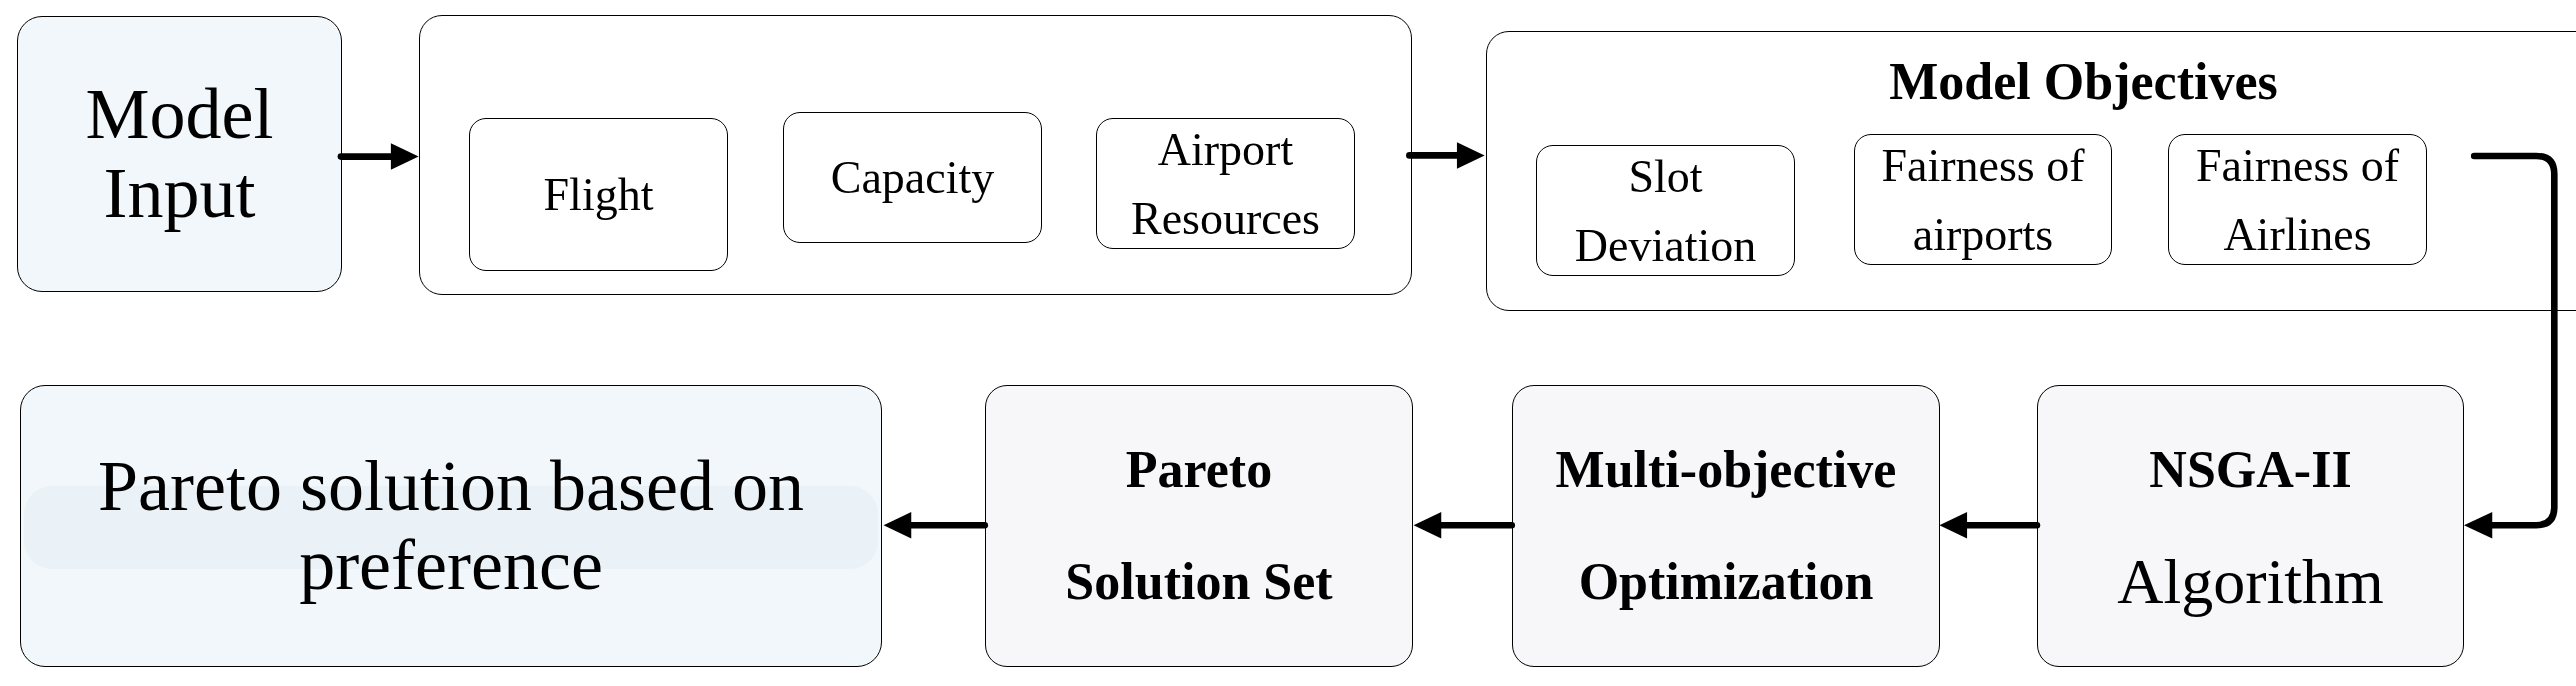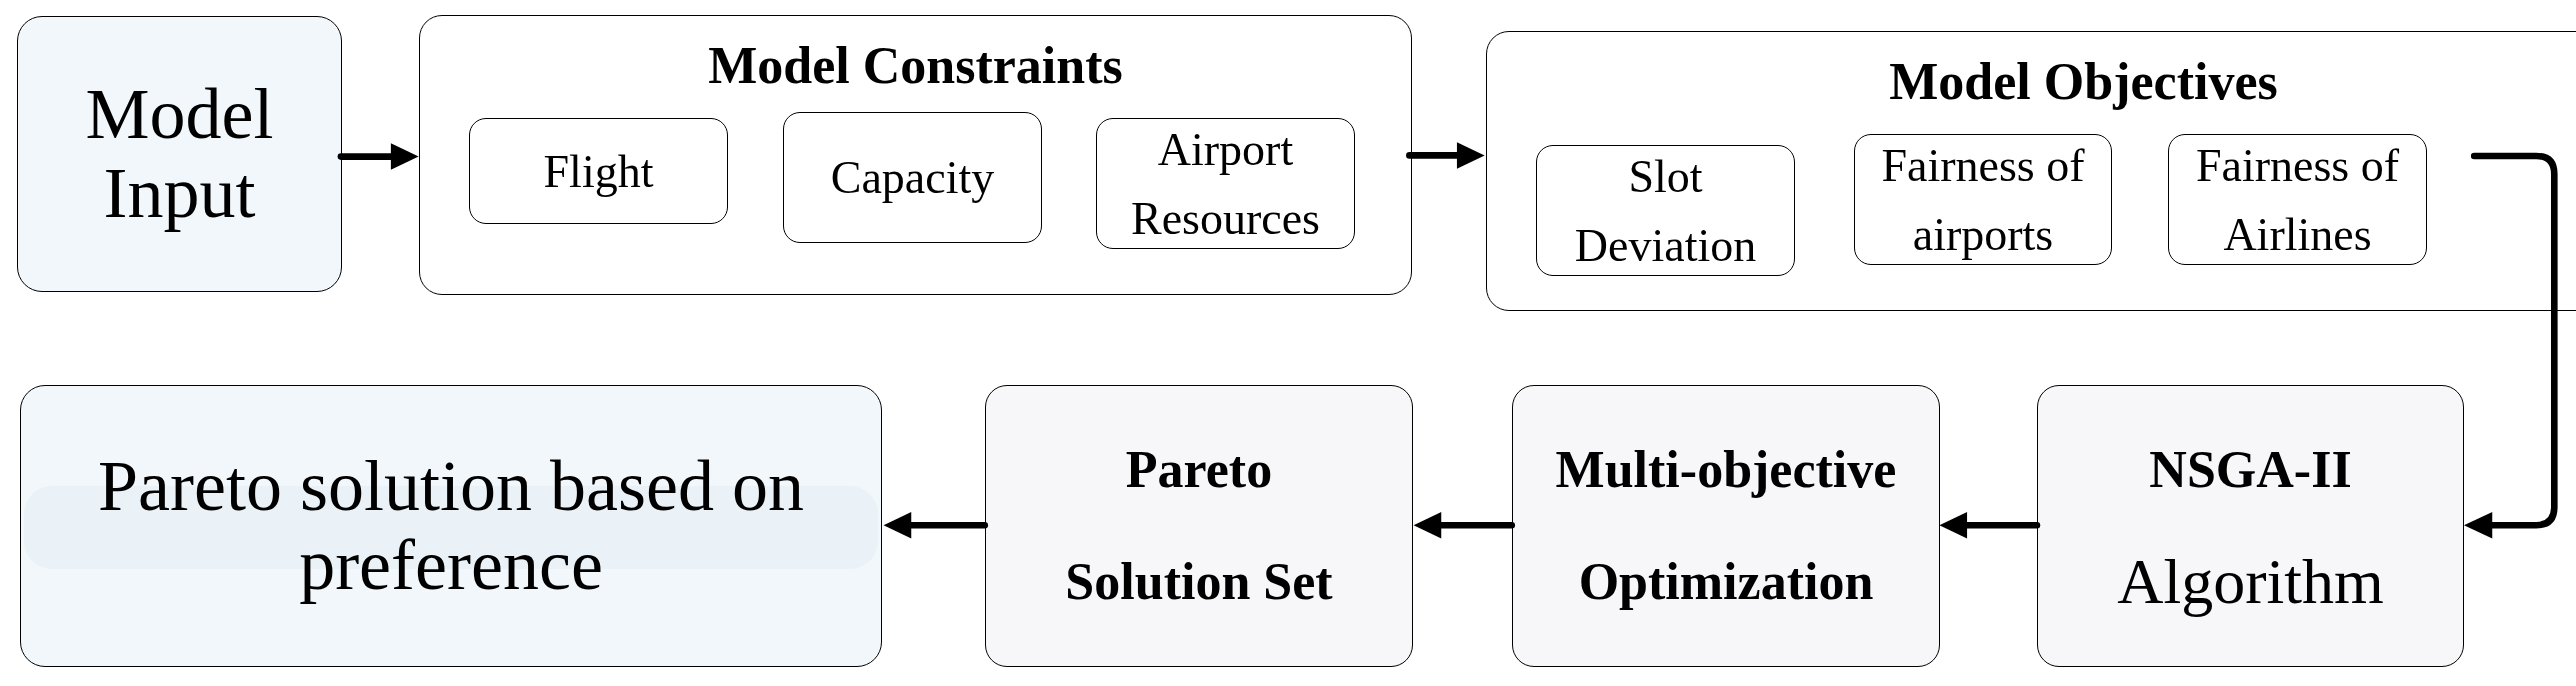--- a/index.html
+++ b/index.html
@@ -56,22 +56,21 @@
       <path class="stroke" d="M1635 872 H1513"></path>
       <path class="head" d="M1467 872 L1513 850 L1513 894 Z"></path>
     </g>
   </svg>
 
   <div class="box blue-box" style="left:17px;top:16.3px;width:325px;height:276px;">
     <span class="big-label">Model Input</span>
   </div>
 
   <div class="box container-box" style="left:419px;top:15px;width:993px;height:280px;">
-    <div class="container-title">Model Constraints</div>
-    <div class="box inner-box" style="left:49px;top:102px;width:259px;height:106px;">
+    <div class="box inner-box" style="left:49px;top:102px;width:259px;height:153px;">
       <span>Flight</span>
     </div>
     <div class="box inner-box" style="left:363px;top:96px;width:259px;height:131px;">
       <span>Capacity</span>
     </div>
     <div class="box inner-box" style="left:676px;top:102px;width:259px;height:131px;">
       <span>Airport Resources</span>
     </div>
   </div>
 

